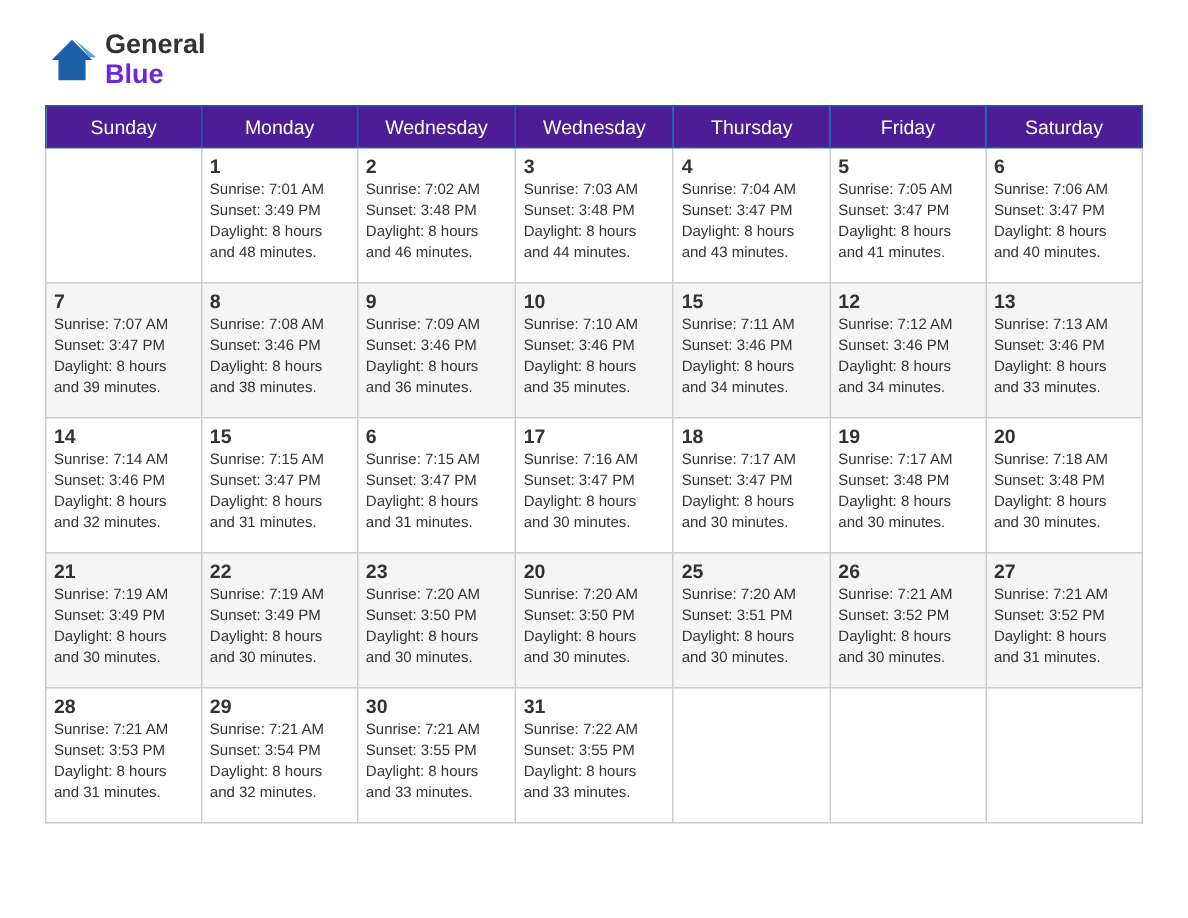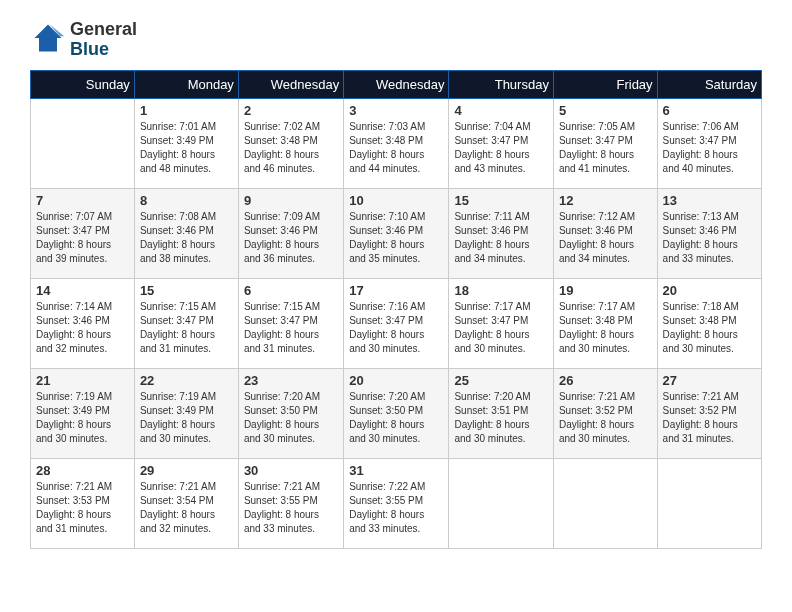--- a/index.html
+++ b/index.html
@@ -11,29 +11,30 @@
       padding: 20px 30px;
     }
     .header-area {
       display: flex;
       justify-content: space-between;
       align-items: flex-start;
       margin-bottom: 10px;
     }
     .logo {
       display: flex;
+      align-items: center;
       gap: 4px;
     }
     .logo-text {
       font-size: 18px;
       font-weight: bold;
       color: #333;
       line-height: 1.1;
     }
-    .logo-text .blue { color: #0c4a6e; }
+    .logo-text .blue { color: #6d28d9; }
     .logo-icon {
       width: 36px;
       height: 36px;
     }
     .title-area {
       text-align: right;
     }
     .month-title {
       font-size: 36px;
       font-weight: bold;
@@ -42,24 +43,24 @@
     .subtitle {
       font-size: 14px;
       color: #555;
     }
     .calendar-table {
       width: 100%;
       border-collapse: collapse;
       font-size: 11px;
     }
     .calendar-table th {
-      background-color: #0f172a;
+      background-color: #4c1d95;
       color: #fff;
       padding: 6px 4px;
-      text-align: right;
+      text-align: center;
       font-size: 13px;
       font-weight: normal;
       border: 1px solid #1a5fa8;
     }
     .calendar-table td {
       border: 1px solid #ccc;
       vertical-align: top;
       padding: 4px 5px;
       width: 107px;
       min-height: 80px;

